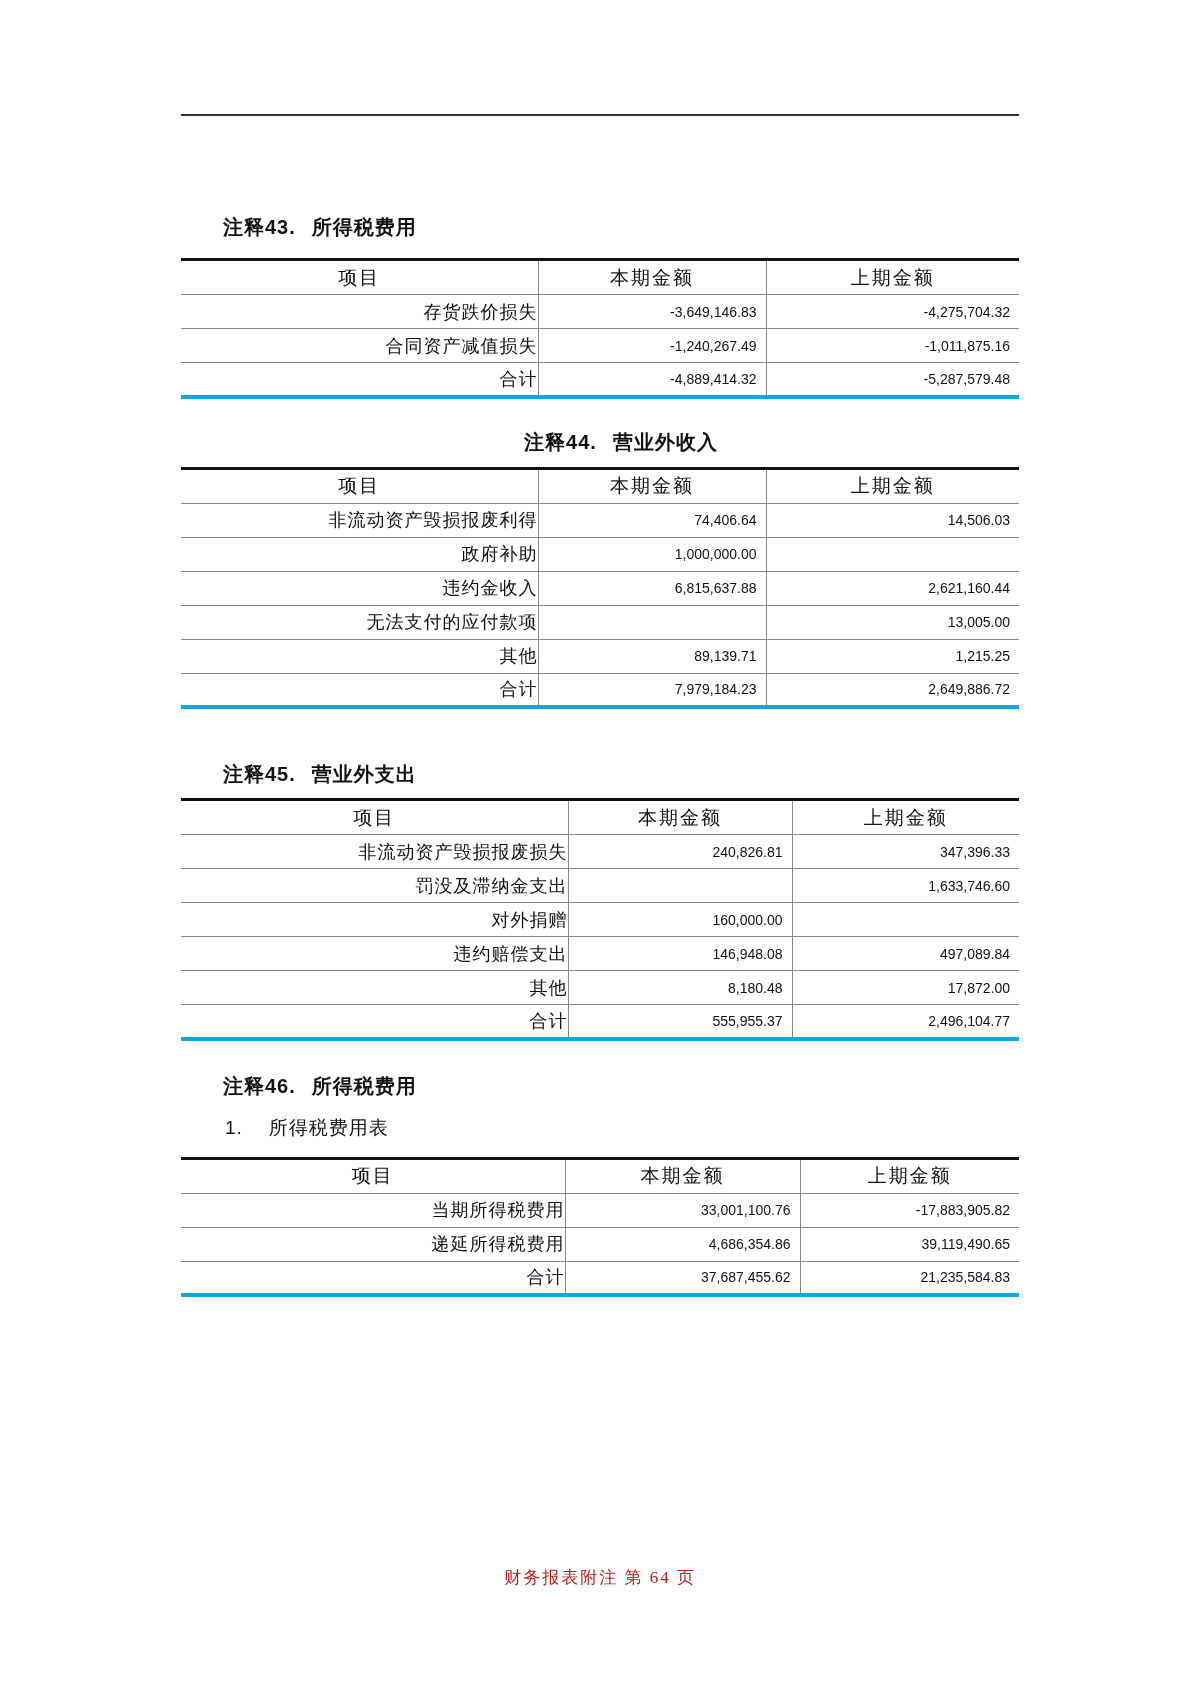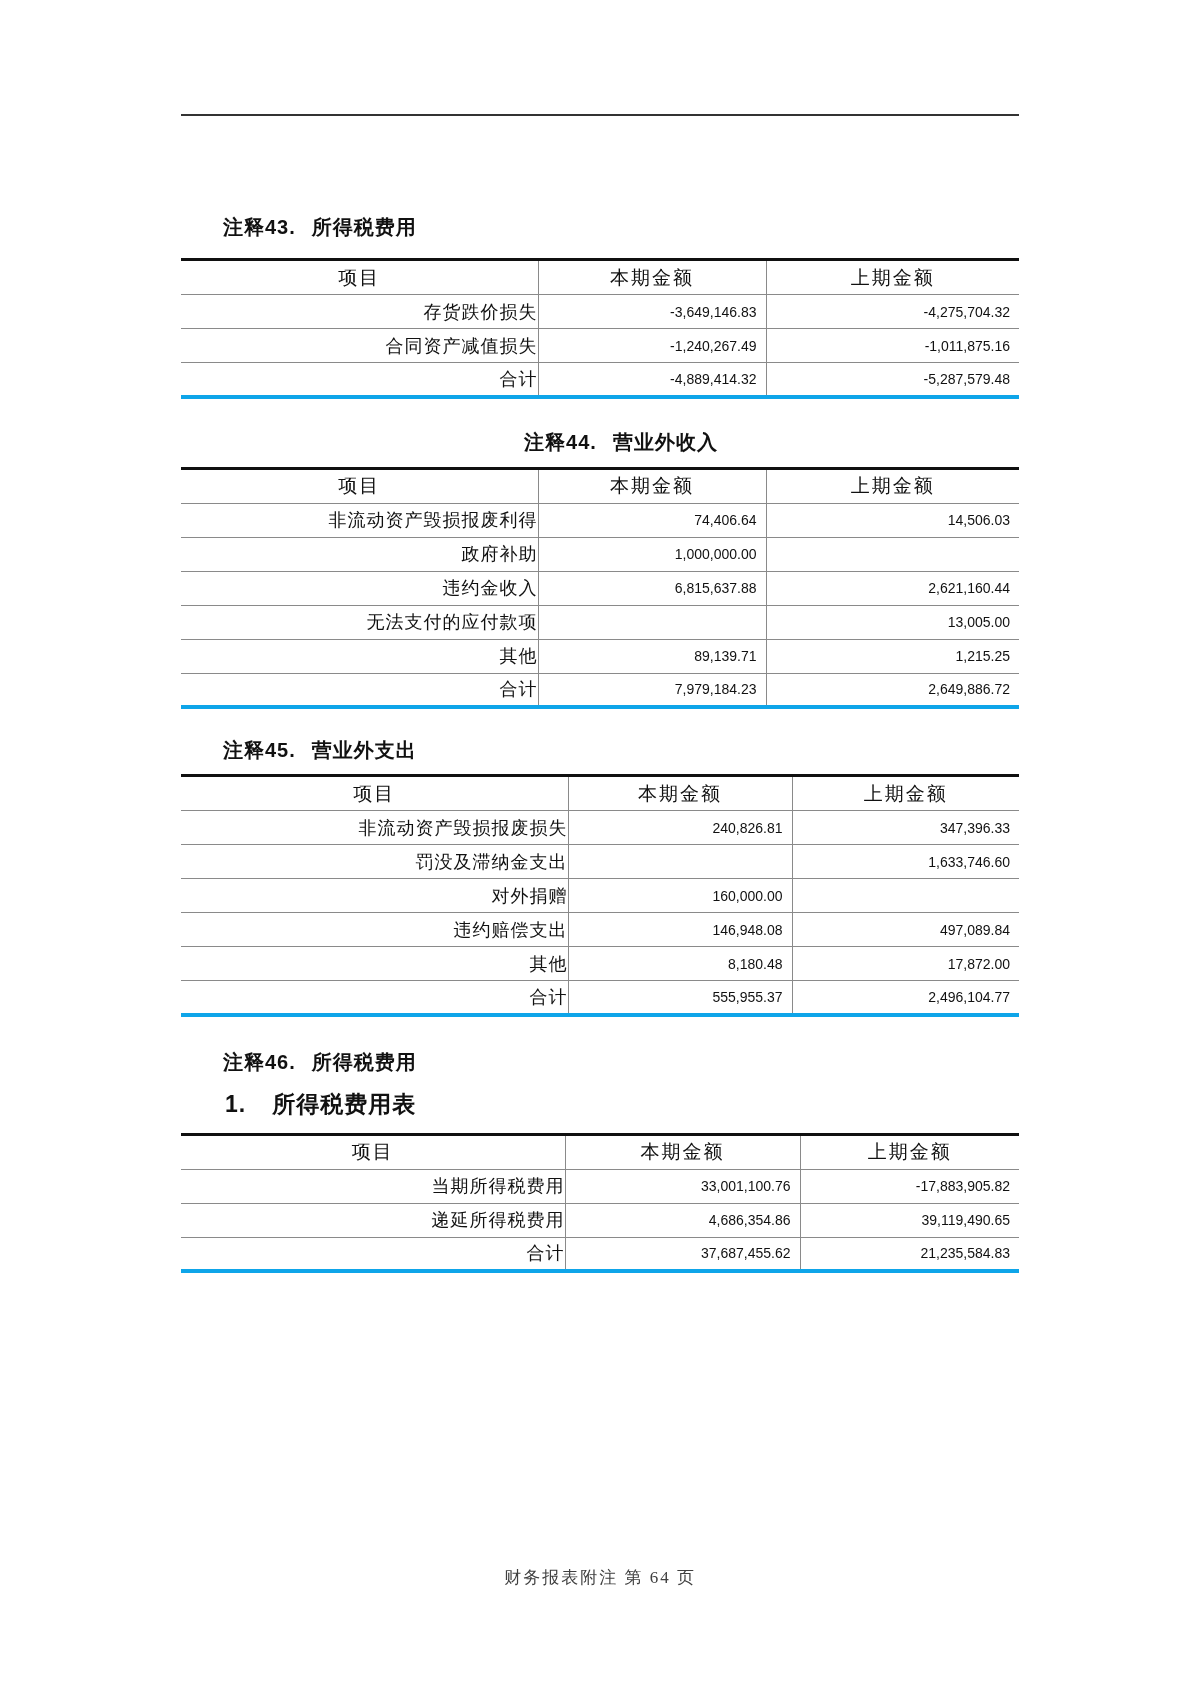--- a/index.html
+++ b/index.html
@@ -15,30 +15,30 @@
   }
   .content {
     position:absolute; top:0; left:181px; width:838px;
   }
   .note-title {
     padding-left:42px; font-size:20px; font-weight:bold;
     line-height:26px; letter-spacing:1px; white-space:nowrap;
   }
   .note-title .prefix { margin-right:16px; }
   .sub-title {
-    padding-left:44px; font-size:23px; font-weight:bold;
+    padding-left:44px; font-size:19px; font-weight:normal;
     line-height:26px; letter-spacing:1px; white-space:nowrap;
   }
   .sub-title .prefix { margin-right:26px; }
 
   .mt-title1 { margin-top:214px; }
   .mt-table1 { margin-top:18px; }
   .mt-title2 { margin-top:30px;text-align:center; }
   .mt-table2 { margin-top:12px; }
-  .mt-title3 { margin-top:28px; }
+  .mt-title3 { margin-top:52px; }
   .mt-table3 { margin-top:11px; }
   .mt-title4 { margin-top:32px; }
   .mt-sub4   { margin-top:16px; }
   .mt-table4 { margin-top:16px; }
 
   table.fin-table {
     width:838px; table-layout:fixed; border-collapse:collapse;
     border-top:3px solid #101010; border-bottom:4px solid #0ea5e9;
   }
   .fin-table th {
@@ -55,21 +55,21 @@
   .fin-table td.lbl { font-size:18px; padding-left:12px; text-align:right; letter-spacing:1px; }
   .fin-table td.num { text-align:right; padding-right:9px; }
 
   .cols-a col.c1 { width:357px; } .cols-a col.c2 { width:228px; } .cols-a col.c3 { width:253px; }
   .cols-b col.c1 { width:387px; } .cols-b col.c2 { width:224px; } .cols-b col.c3 { width:227px; }
   .cols-c col.c1 { width:384px; } .cols-c col.c2 { width:235px; } .cols-c col.c3 { width:219px; }
 
   .page-footer {
     position:absolute; top:1566px; left:0; width:1200px;
     text-align:center; font-family:"Liberation Serif", serif;
-    font-size:17px; color:#404040; letter-spacing:2px;
+    font-size:17px; color:#b91c1c; letter-spacing:2px;
   }
 </style>
 </head>
 <body>
 
 <div class="top-rule"></div>
 
 <div class="content">
 
   <div class="note-title mt-title1">

